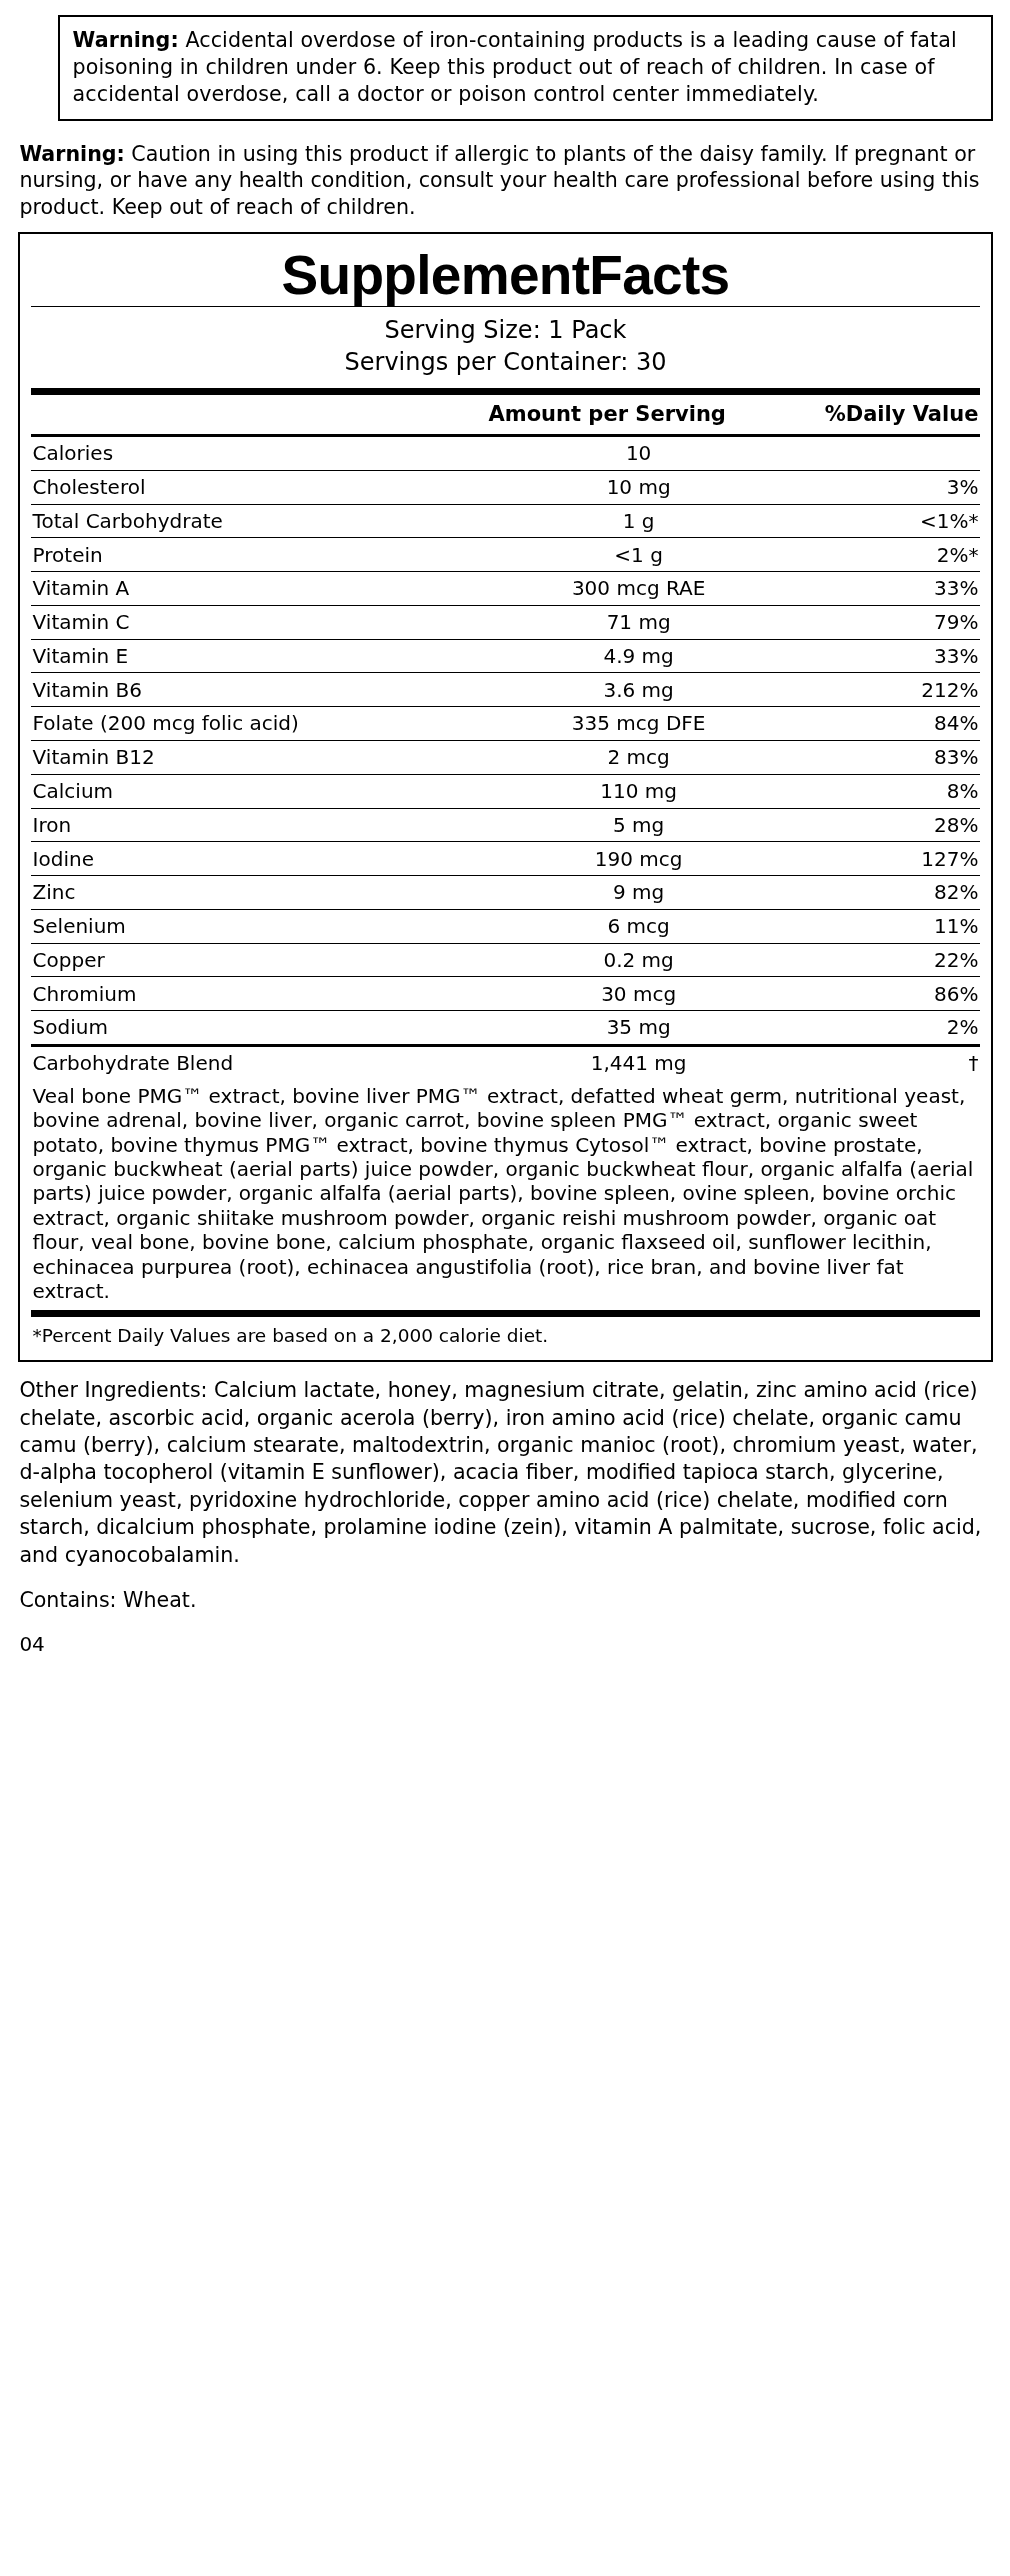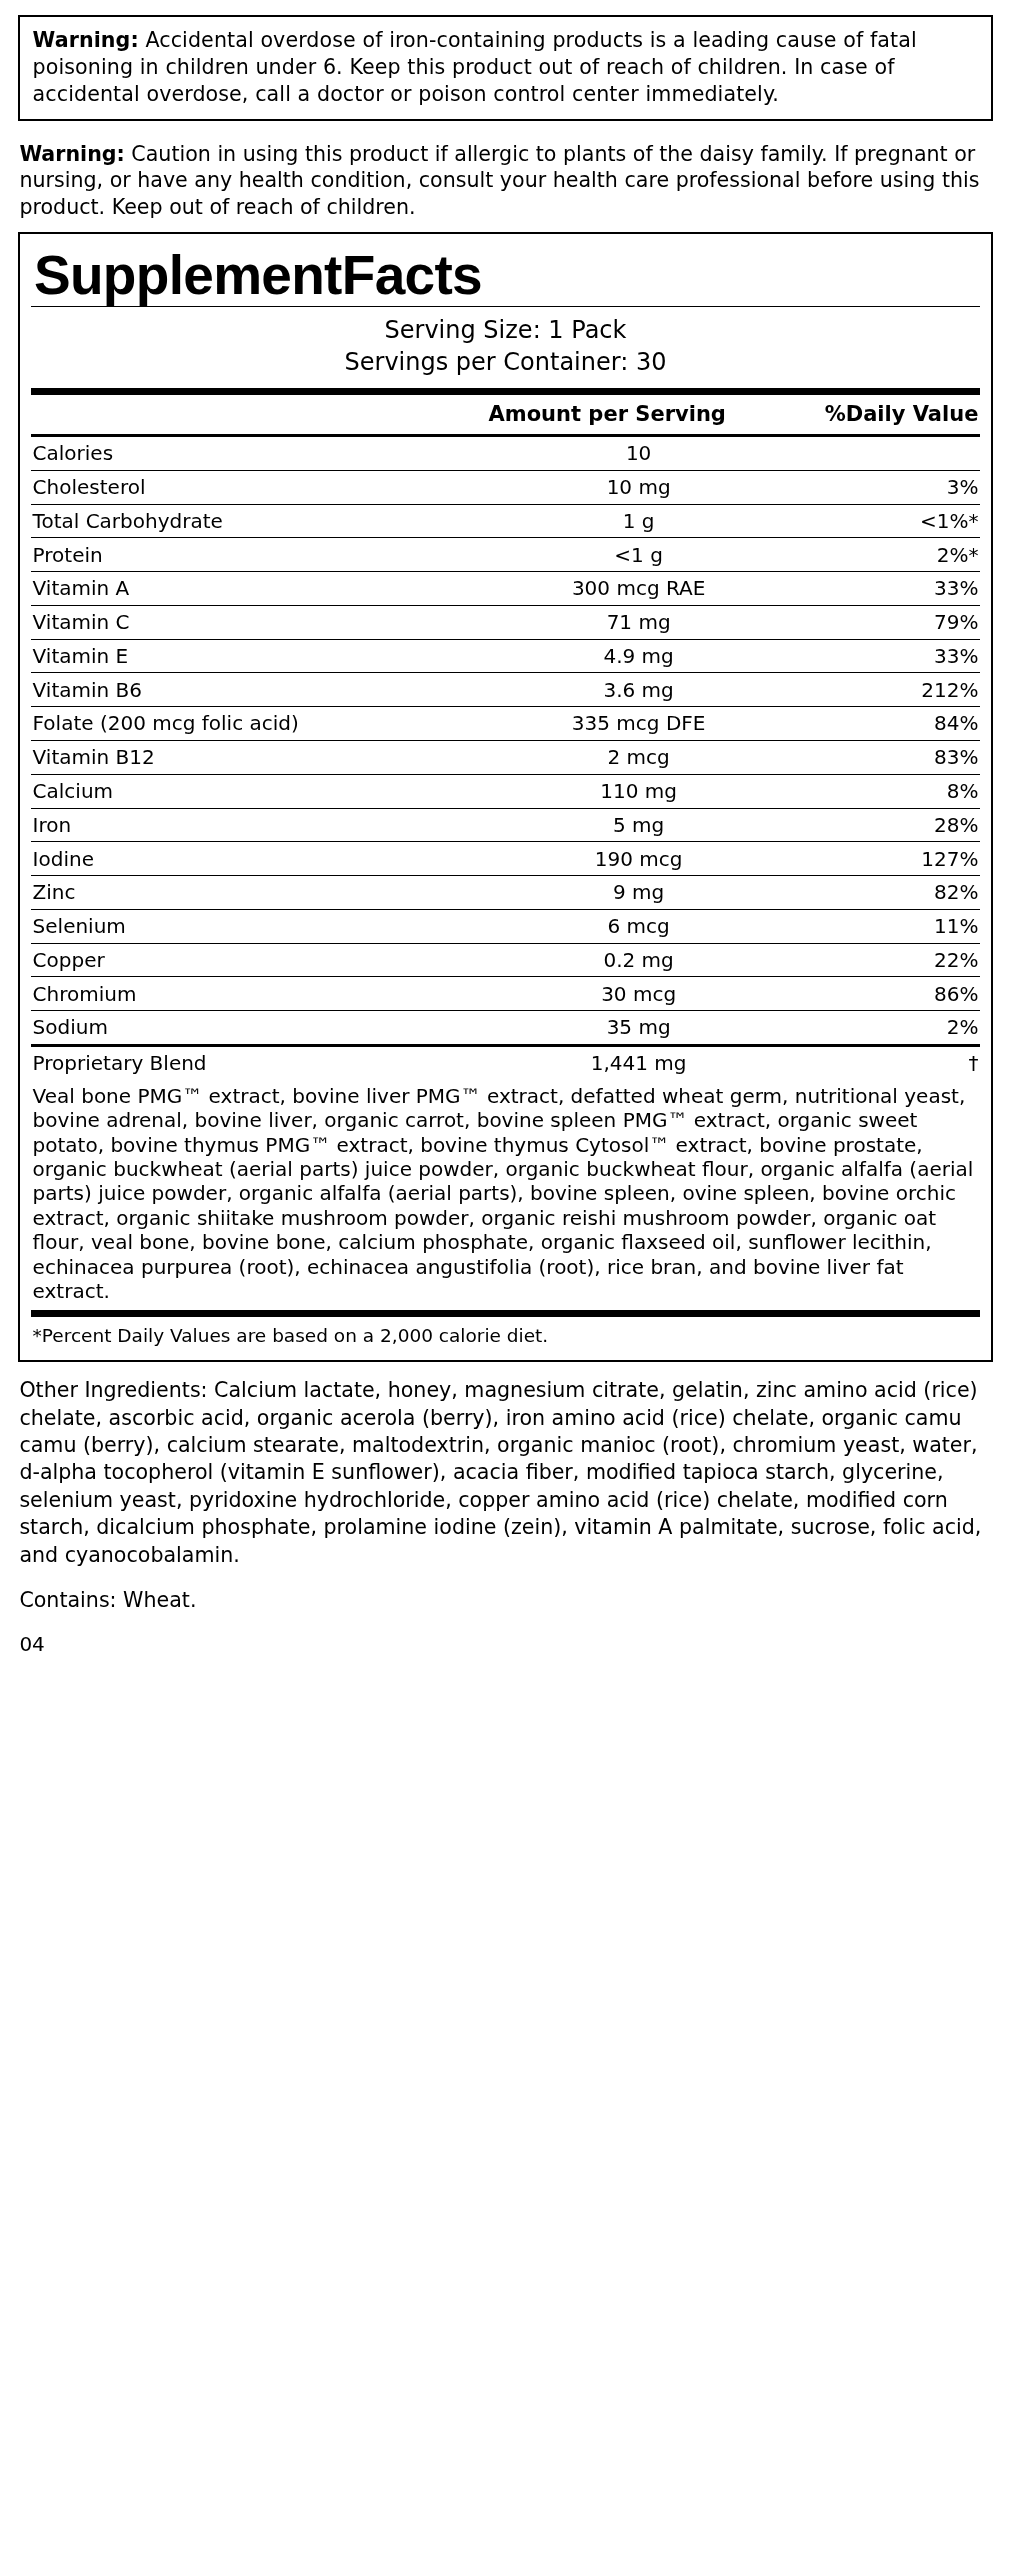--- a/index.html
+++ b/index.html
@@ -20,20 +20,21 @@
     padding: 15.4px 18px 14px 18px;
     position: relative;
   }
 
   
   .warning-box {
     border: 2.1px solid #000;
     box-sizing: border-box;
     padding: 9.8px 12.6px 11.2px 12.6px;
     margin-bottom: 9.8px;
+    margin-left: 40px;
   }
   .warning-box p {
     margin: 0;
     font-size: 20.6px;
     line-height: 1.30;
     letter-spacing: 0.1px;
   }
   .warning-box .lead {
     font-weight: bold;
   }
@@ -55,21 +56,21 @@
     box-sizing: border-box;
     padding: 7px 11.2px 8.4px 11.2px;
   }
   .sf-title {
     font-family: "Liberation Sans", sans-serif;
     font-weight: bold;
     font-size: 55px;
     line-height: 1.0;
     letter-spacing: -0.7px;
     display: flex;
-    justify-content: flex-start;
+    justify-content: center;
     padding: 7px 2.8px 2.8px 2.8px;
     white-space: nowrap;
   }
   .sf-serving {
     font-size: 24px;
     line-height: 1.3;
     padding: 8.4px 1.4px 7px 1.4px;
     text-align: center;
   }
   .rule-thick {
@@ -256,21 +257,21 @@
           <td class="col-amt">30 mcg</td>
           <td class="col-dv">86%</td>
         </tr>
         <tr class="row-line">
           <td class="col-name">Sodium</td>
           <td class="col-amt">35 mg</td>
           <td class="col-dv">2%</td>
         </tr>
 
         <tr class="blend-row">
-          <td class="col-name">Proprietary Blend</td>
+          <td class="col-name">Carbohydrate Blend</td>
           <td class="col-amt">1,441 mg</td>
           <td class="col-dv">†</td>
         </tr>
         <tr>
           <td colspan="3" class="blend-desc">Veal bone PMG™ extract, bovine liver PMG™ extract, defatted wheat germ, nutritional yeast, bovine adrenal, bovine liver, organic carrot, bovine spleen PMG™ extract, organic sweet potato, bovine thymus PMG™ extract, bovine thymus Cytosol™ extract, bovine prostate, organic buckwheat (aerial parts) juice powder, organic buckwheat flour, organic alfalfa (aerial parts) juice powder, organic alfalfa (aerial parts), bovine spleen, ovine spleen, bovine orchic extract, organic shiitake mushroom powder, organic reishi mushroom powder, organic oat flour, veal bone, bovine bone, calcium phosphate, organic flaxseed oil, sunflower lecithin, echinacea purpurea (root), echinacea angustifolia (root), rice bran, and bovine liver fat extract.</td>
         </tr>
       </tbody>
     </table>
 
     <div class="rule-thick"></div>

